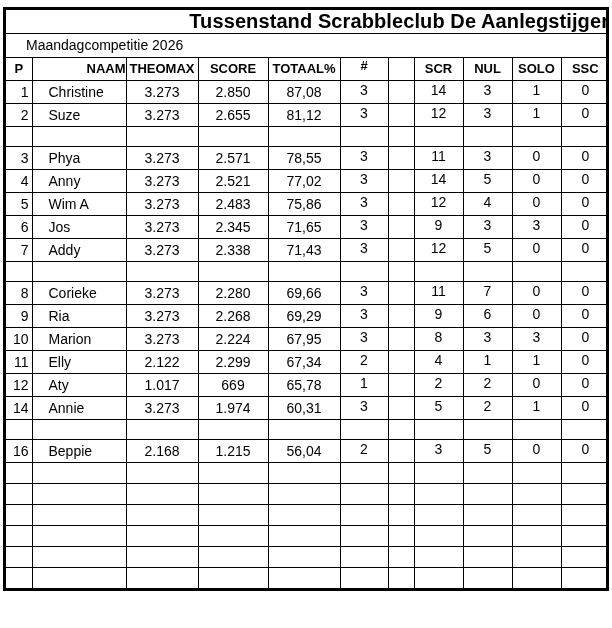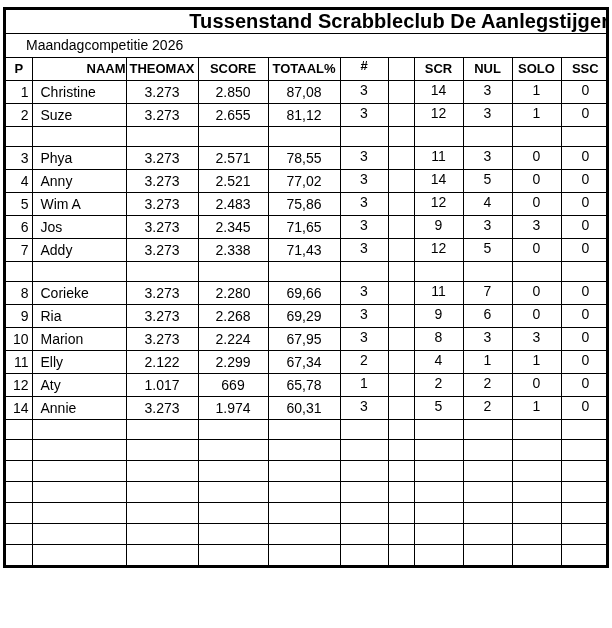--- a/index.html
+++ b/index.html
@@ -61,21 +61,21 @@
     .hdr th {
       font-weight: bold;
       font-size: 13px;
       text-align: center;
       height: 21px;
       line-height: 22px;
     }
     .hdr th.name-h { text-align: right; padding-left: 2px; }
     .hdr th.hash-h { line-height: 14px; vertical-align: top; padding-top: 1px; }
     .c { text-align: center; }
-    .l { text-align: left; padding-left: 8px; }
+    .l { text-align: left; padding-left: 16px; }
     .pos { text-align: right; padding-right: 3px; }
     td.num { line-height: 22px; }
     td.cnt { line-height: 18px; vertical-align: top; }
     .blank-row td { height: 19px; }
     .empty-row td { height: 20px; }
   </style>
 </head>
 <body>
 
 <div class="sheet">
@@ -314,20 +314,33 @@
           <td></td>
           <td></td>
           <td></td>
           <td></td>
           <td></td>
           <td></td>
           <td></td>
           <td></td>
           <td></td>
         </tr>
+        <tr>
+    <td class="pos num">16</td>
+    <td class="l num">Beppie</td>
+    <td class="c num">2.168</td>
+    <td class="c num">1.215</td>
+    <td class="c num">56,04</td>
+    <td class="c cnt">2</td>
+    <td></td>
+    <td class="c cnt">3</td>
+    <td class="c cnt">5</td>
+    <td class="c cnt">0</td>
+    <td class="c cnt">0</td>
+  </tr>
         <tr class="empty-row">
           <td></td>
           <td></td>
           <td></td>
           <td></td>
           <td></td>
           <td></td>
           <td></td>
           <td></td>
           <td></td>

